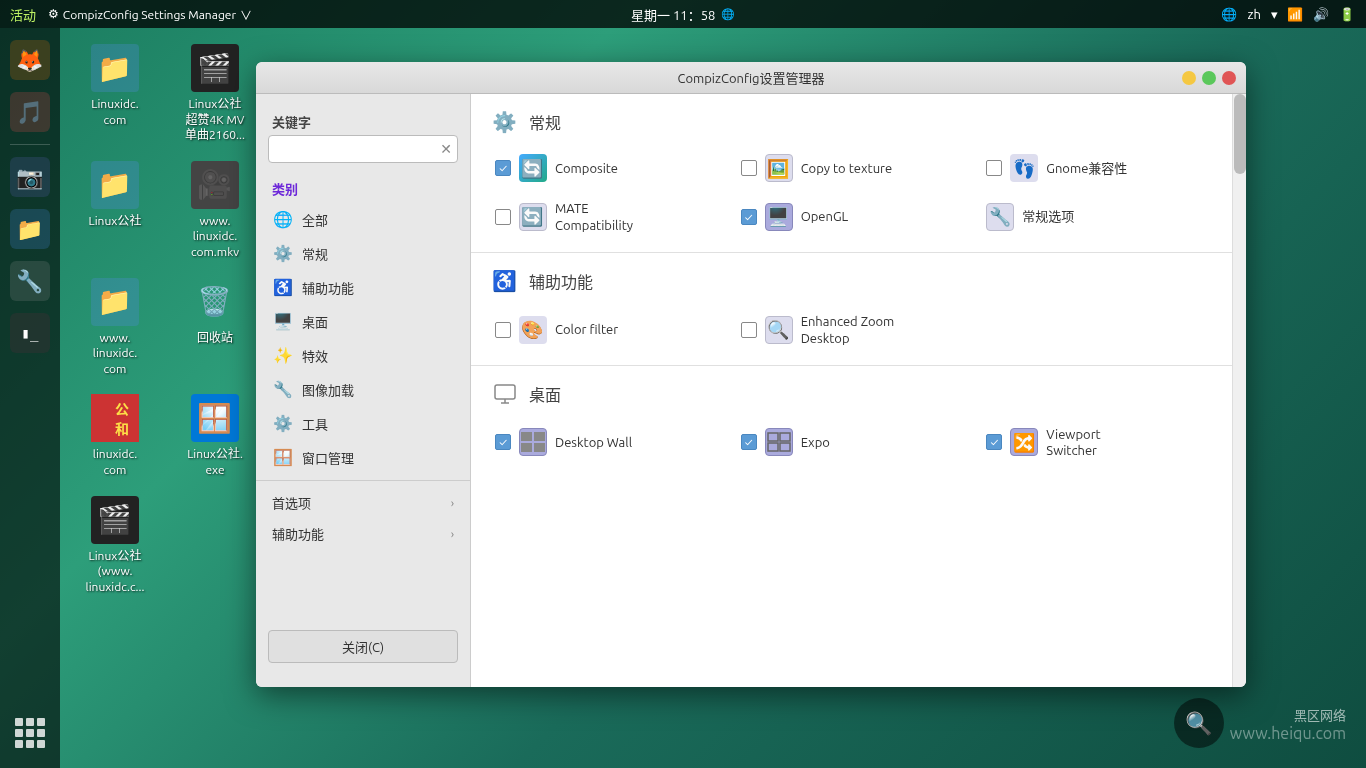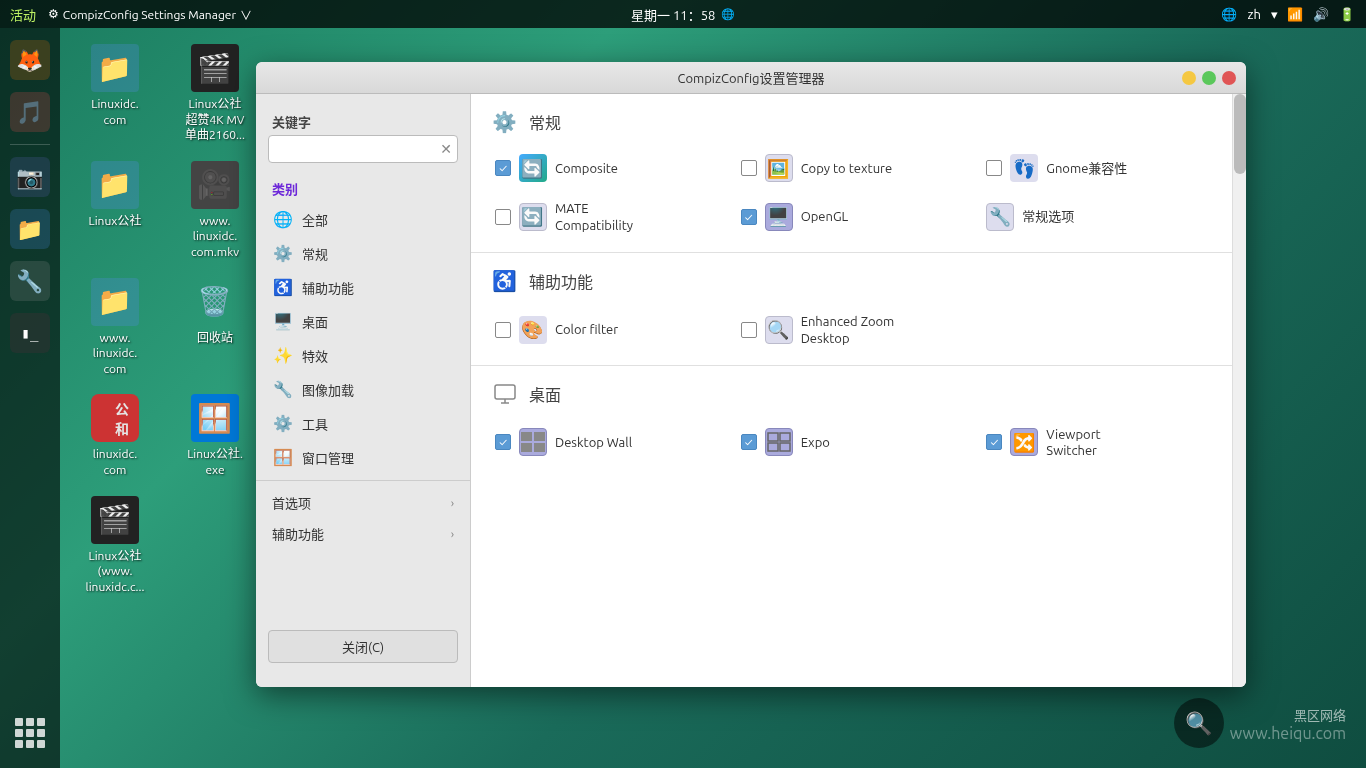--- a/index.html
+++ b/index.html
@@ -531,21 +531,21 @@
   </div>
   <div class="desktop-icon">
     <div class="icon-img" style="background:rgba(80,140,220,0.3);">📁</div>
     <span class="icon-label">www.<br>linuxidc.<br>com</span>
   </div>
   <div class="desktop-icon">
     <div class="icon-img">🗑️</div>
     <span class="icon-label">回收站</span>
   </div>
   <div class="desktop-icon">
-    <div class="icon-img" style="background:#c33;border-radius:8px;font-size:14px;color:#e5e5e5;font-weight:bold;padding-left:24px;">公和</div>
+    <div class="icon-img" style="background:#c33;border-radius:0;font-size:14px;color:#fde047;font-weight:bold;padding-left:24px;">公和</div>
     <span class="icon-label">linuxidc.<br>com</span>
   </div>
   <div class="desktop-icon">
     <div class="icon-img" style="background:#0078d7;border-radius:4px;">🪟</div>
     <span class="icon-label">Linux公社.<br>exe</span>
   </div>
   <div class="desktop-icon">
     <div class="icon-img" style="background:#222;">🎬</div>
     <span class="icon-label">Linux公社<br>(www.<br>linuxidc.c...</span>
   </div>

